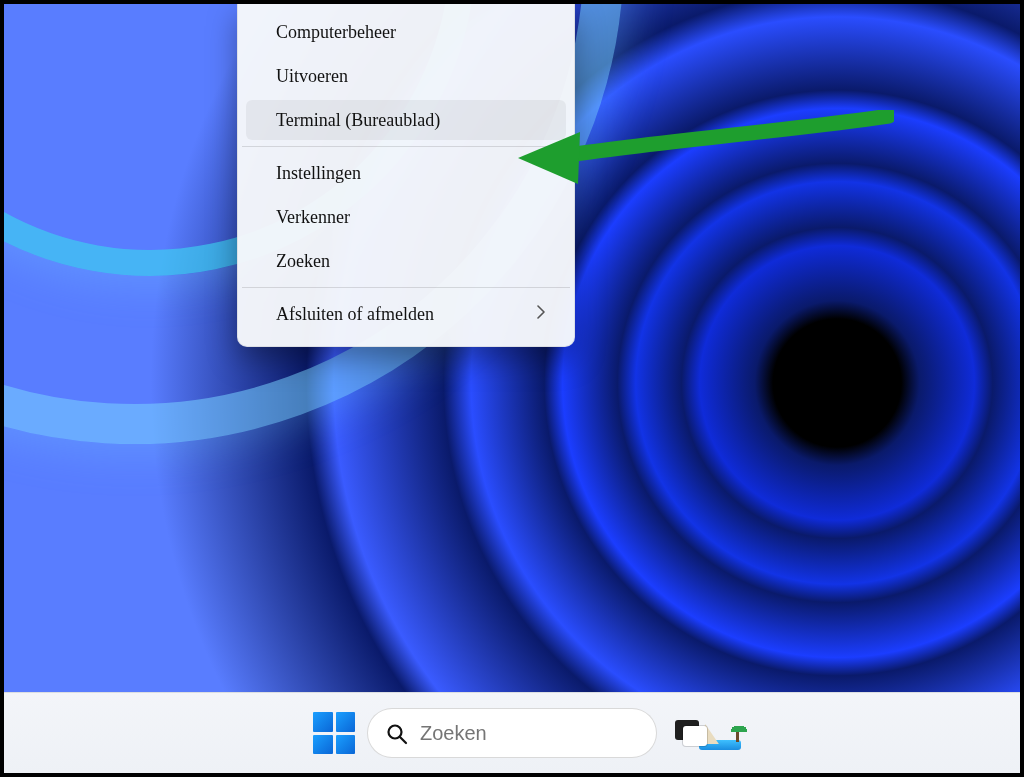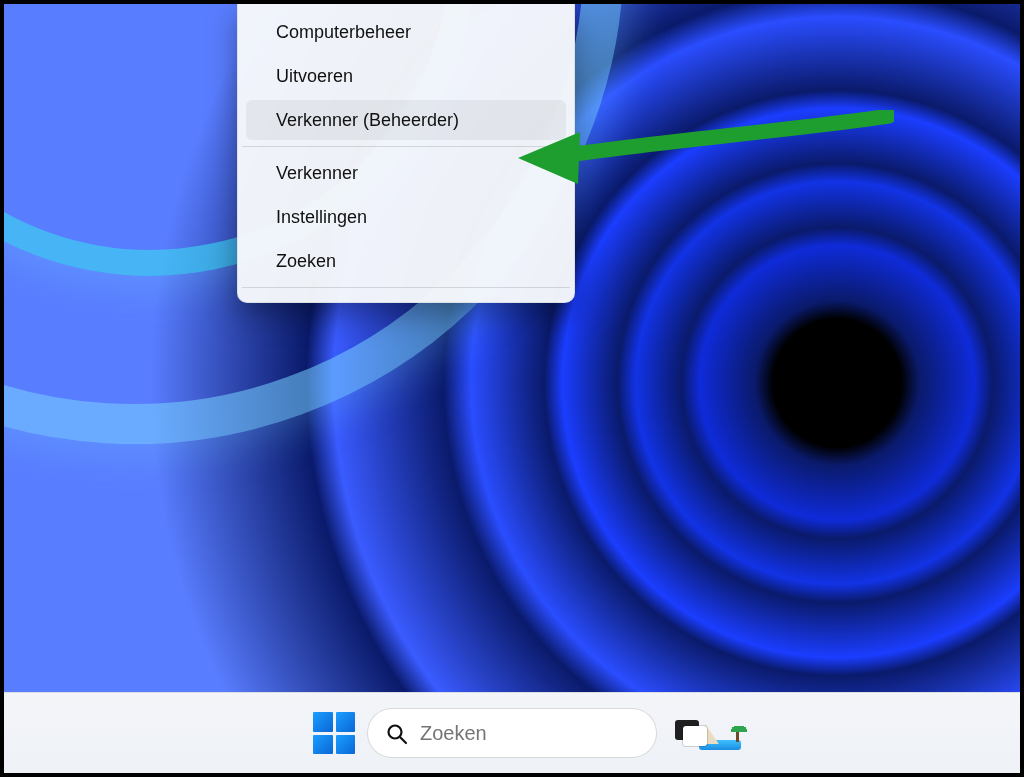--- a/index.html
+++ b/index.html
@@ -74,20 +74,21 @@
   .ctx-item {
     display: flex;
     align-items: center;
     justify-content: space-between;
     height: 40px;
     padding: 0 20px 0 30px;
     font-size: 18px;
     margin: 4px 8px;
     border-radius: 6px;
     cursor: default;
+    font-family: Liberation Serif, serif;
   }
   .ctx-item.highlight {
     background: rgba(0,0,0,0.05);
   }
   .ctx-item .chevron {
     font-size: 16px;
     color: #555;
   }
 
   .ctx-sep {
@@ -234,37 +235,45 @@
 
     <div class="ctx-menu">
 
       <div class="ctx-item">
         <span>Computerbeheer</span>
       </div>
       <div class="ctx-item">
         <span>Uitvoeren</span>
       </div>
       <div class="ctx-item highlight">
-        <span>Verkenner (Beheerder)</span>
+        <span>Terminal (Bureaublad)</span>
       </div>
 
       <div class="ctx-sep"></div>
 
       <div class="ctx-item">
+        <span>Instellingen</span>
+      </div>
+      <div class="ctx-item">
         <span>Verkenner</span>
       </div>
       <div class="ctx-item">
-        <span>Instellingen</span>
-      </div>
-      <div class="ctx-item">
         <span>Zoeken</span>
       </div>
 
       <div class="ctx-sep"></div>
 
+      <div class="ctx-item">
+        <span>Afsluiten of afmelden</span>
+        <span class="chevron">
+          <svg width="10" height="14" viewBox="0 0 10 14">
+              <path d="M2 1 L8 7 L2 13" stroke="#555" stroke-width="1.6" fill="none" stroke-linecap="round" stroke-linejoin="round"></path>
+            </svg>
+        </span>
+      </div>
 
     </div>
 
     <svg class="arrow" viewBox="0 0 380 90">
       <path d="M375 6 C 280 20, 140 32, 48 46" stroke="#1e9e2e" stroke-width="15" fill="none" stroke-linecap="round"></path>
       <polygon points="4,48 66,22 64,74" fill="#1e9e2e"></polygon>
     </svg>
 
   </div>
 

